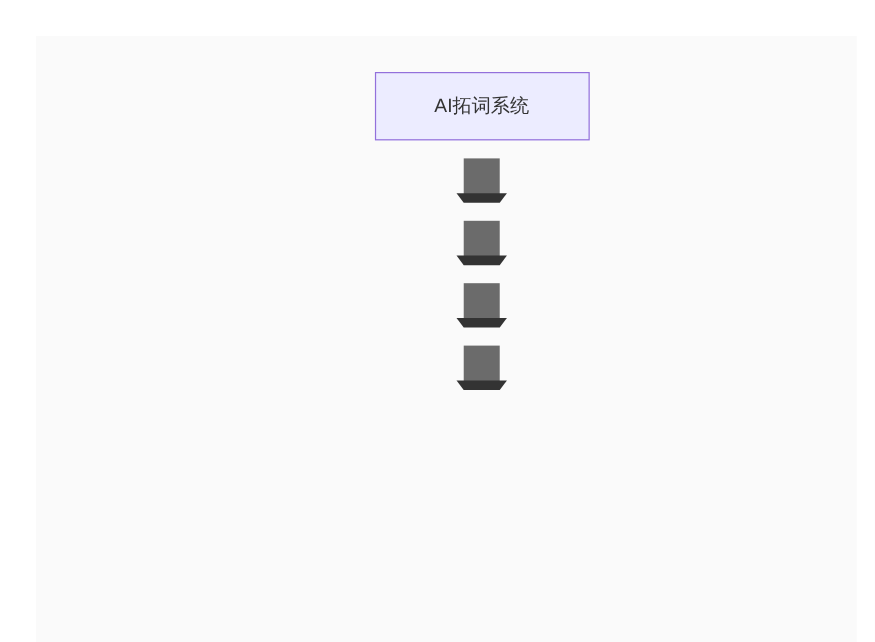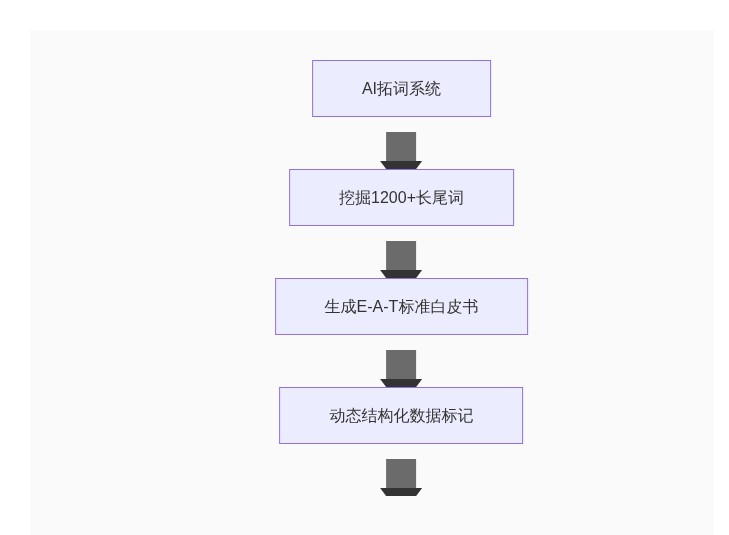--- a/index.html
+++ b/index.html
@@ -73,41 +73,32 @@
 
     <div class="node">
       <span class="node-label">AI拓词系统</span>
     </div>
 
     <div class="edge">
       <div class="edge-line"></div>
       <div class="edge-arrowhead"></div>
     </div>
 
-    <div class="node">
-      <span class="node-label">挖掘1200+长尾词</span>
-    </div>
 
     <div class="edge">
       <div class="edge-line"></div>
       <div class="edge-arrowhead"></div>
     </div>
 
-    <div class="node">
-      <span class="node-label">生成E-A-T标准白皮书</span>
-    </div>
 
     <div class="edge">
       <div class="edge-line"></div>
       <div class="edge-arrowhead"></div>
     </div>
 
-    <div class="node">
-      <span class="node-label">动态结构化数据标记</span>
-    </div>
 
     <div class="edge">
       <div class="edge-line"></div>
       <div class="edge-arrowhead"></div>
     </div>
 
 
   </div>
 </div>
 

